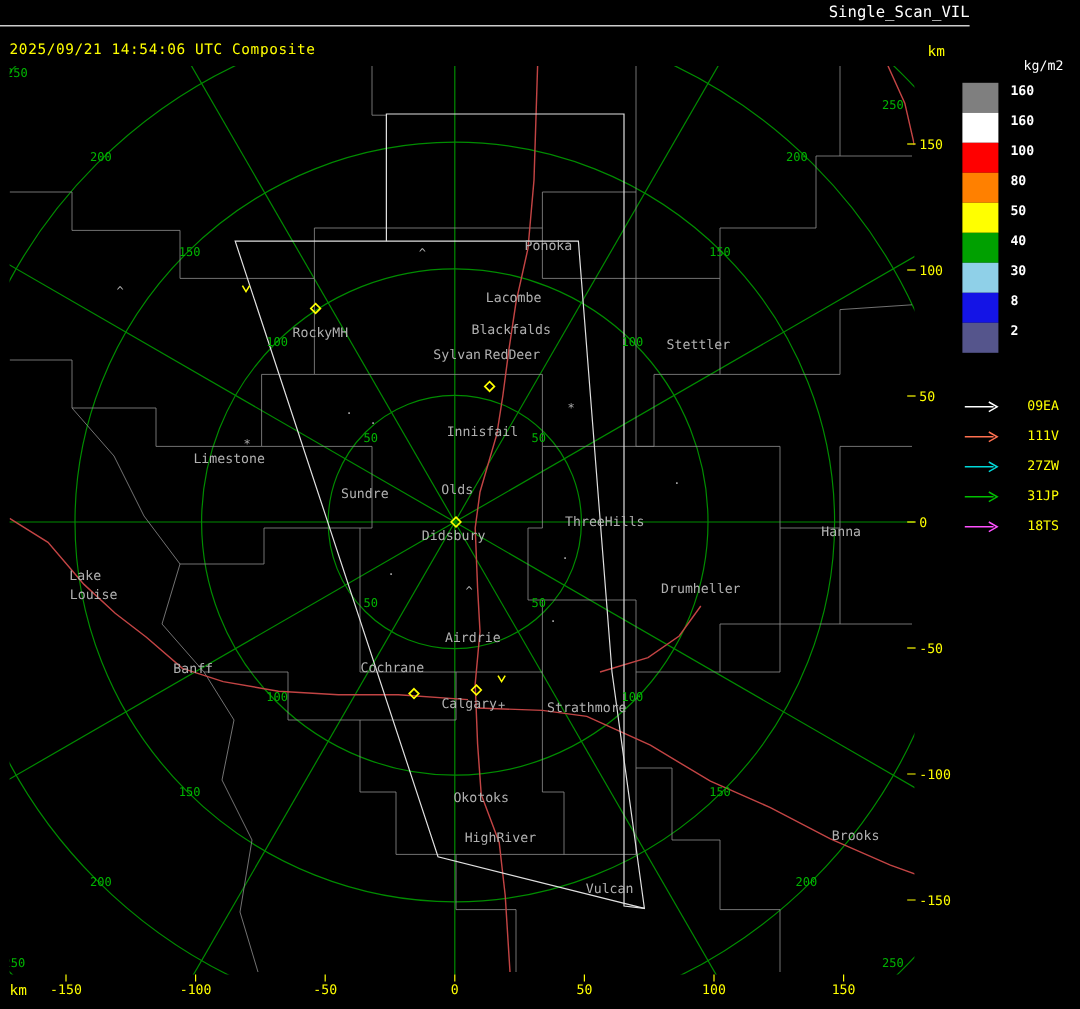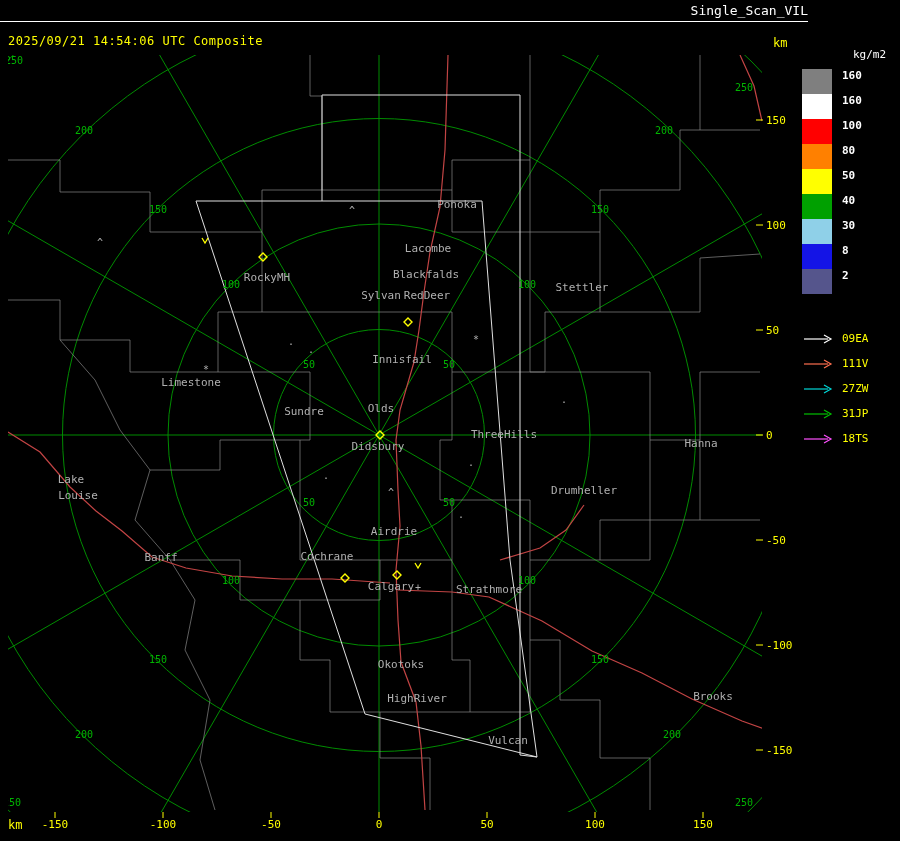--- a/index.html
+++ b/index.html
@@ -11,21 +11,21 @@
   .km-top-right{position:absolute;left:773px;top:36px;color:#ffff00;font-size:12px;}
   .km-bottom-left{position:absolute;left:8px;top:818px;color:#ffff00;font-size:12px;}
   #map-svg{position:absolute;left:0;top:0;}
   .legend{position:absolute;left:802px;top:48px;width:96px;}
   .legend-unit{color:#ffffff;font-size:11px;margin-left:51px;margin-bottom:8px;}
   .cb-row{display:flex;height:25px;font-weight:bold;}
   .cb-swatch{width:30px;height:25px;flex:0 0 30px;}
   .cb-val{color:#ffffff;font-size:11px;margin-left:10px;}
   .radar-list{margin-top:32px;}
   .radar-row{display:flex;align-items:center;height:25px;}
-  .radar-id{color:#ffff00;font-size:11px;margin-left:6px;}
+  .radar-id{color:#ffff00;font-size:11px;margin-left:20px;}
 </style>
 </head>
 <body>
 
 <div class="screen">
 
   <div class="titlebar">
     <span>Single_Scan_VIL</span>
   </div>
 

